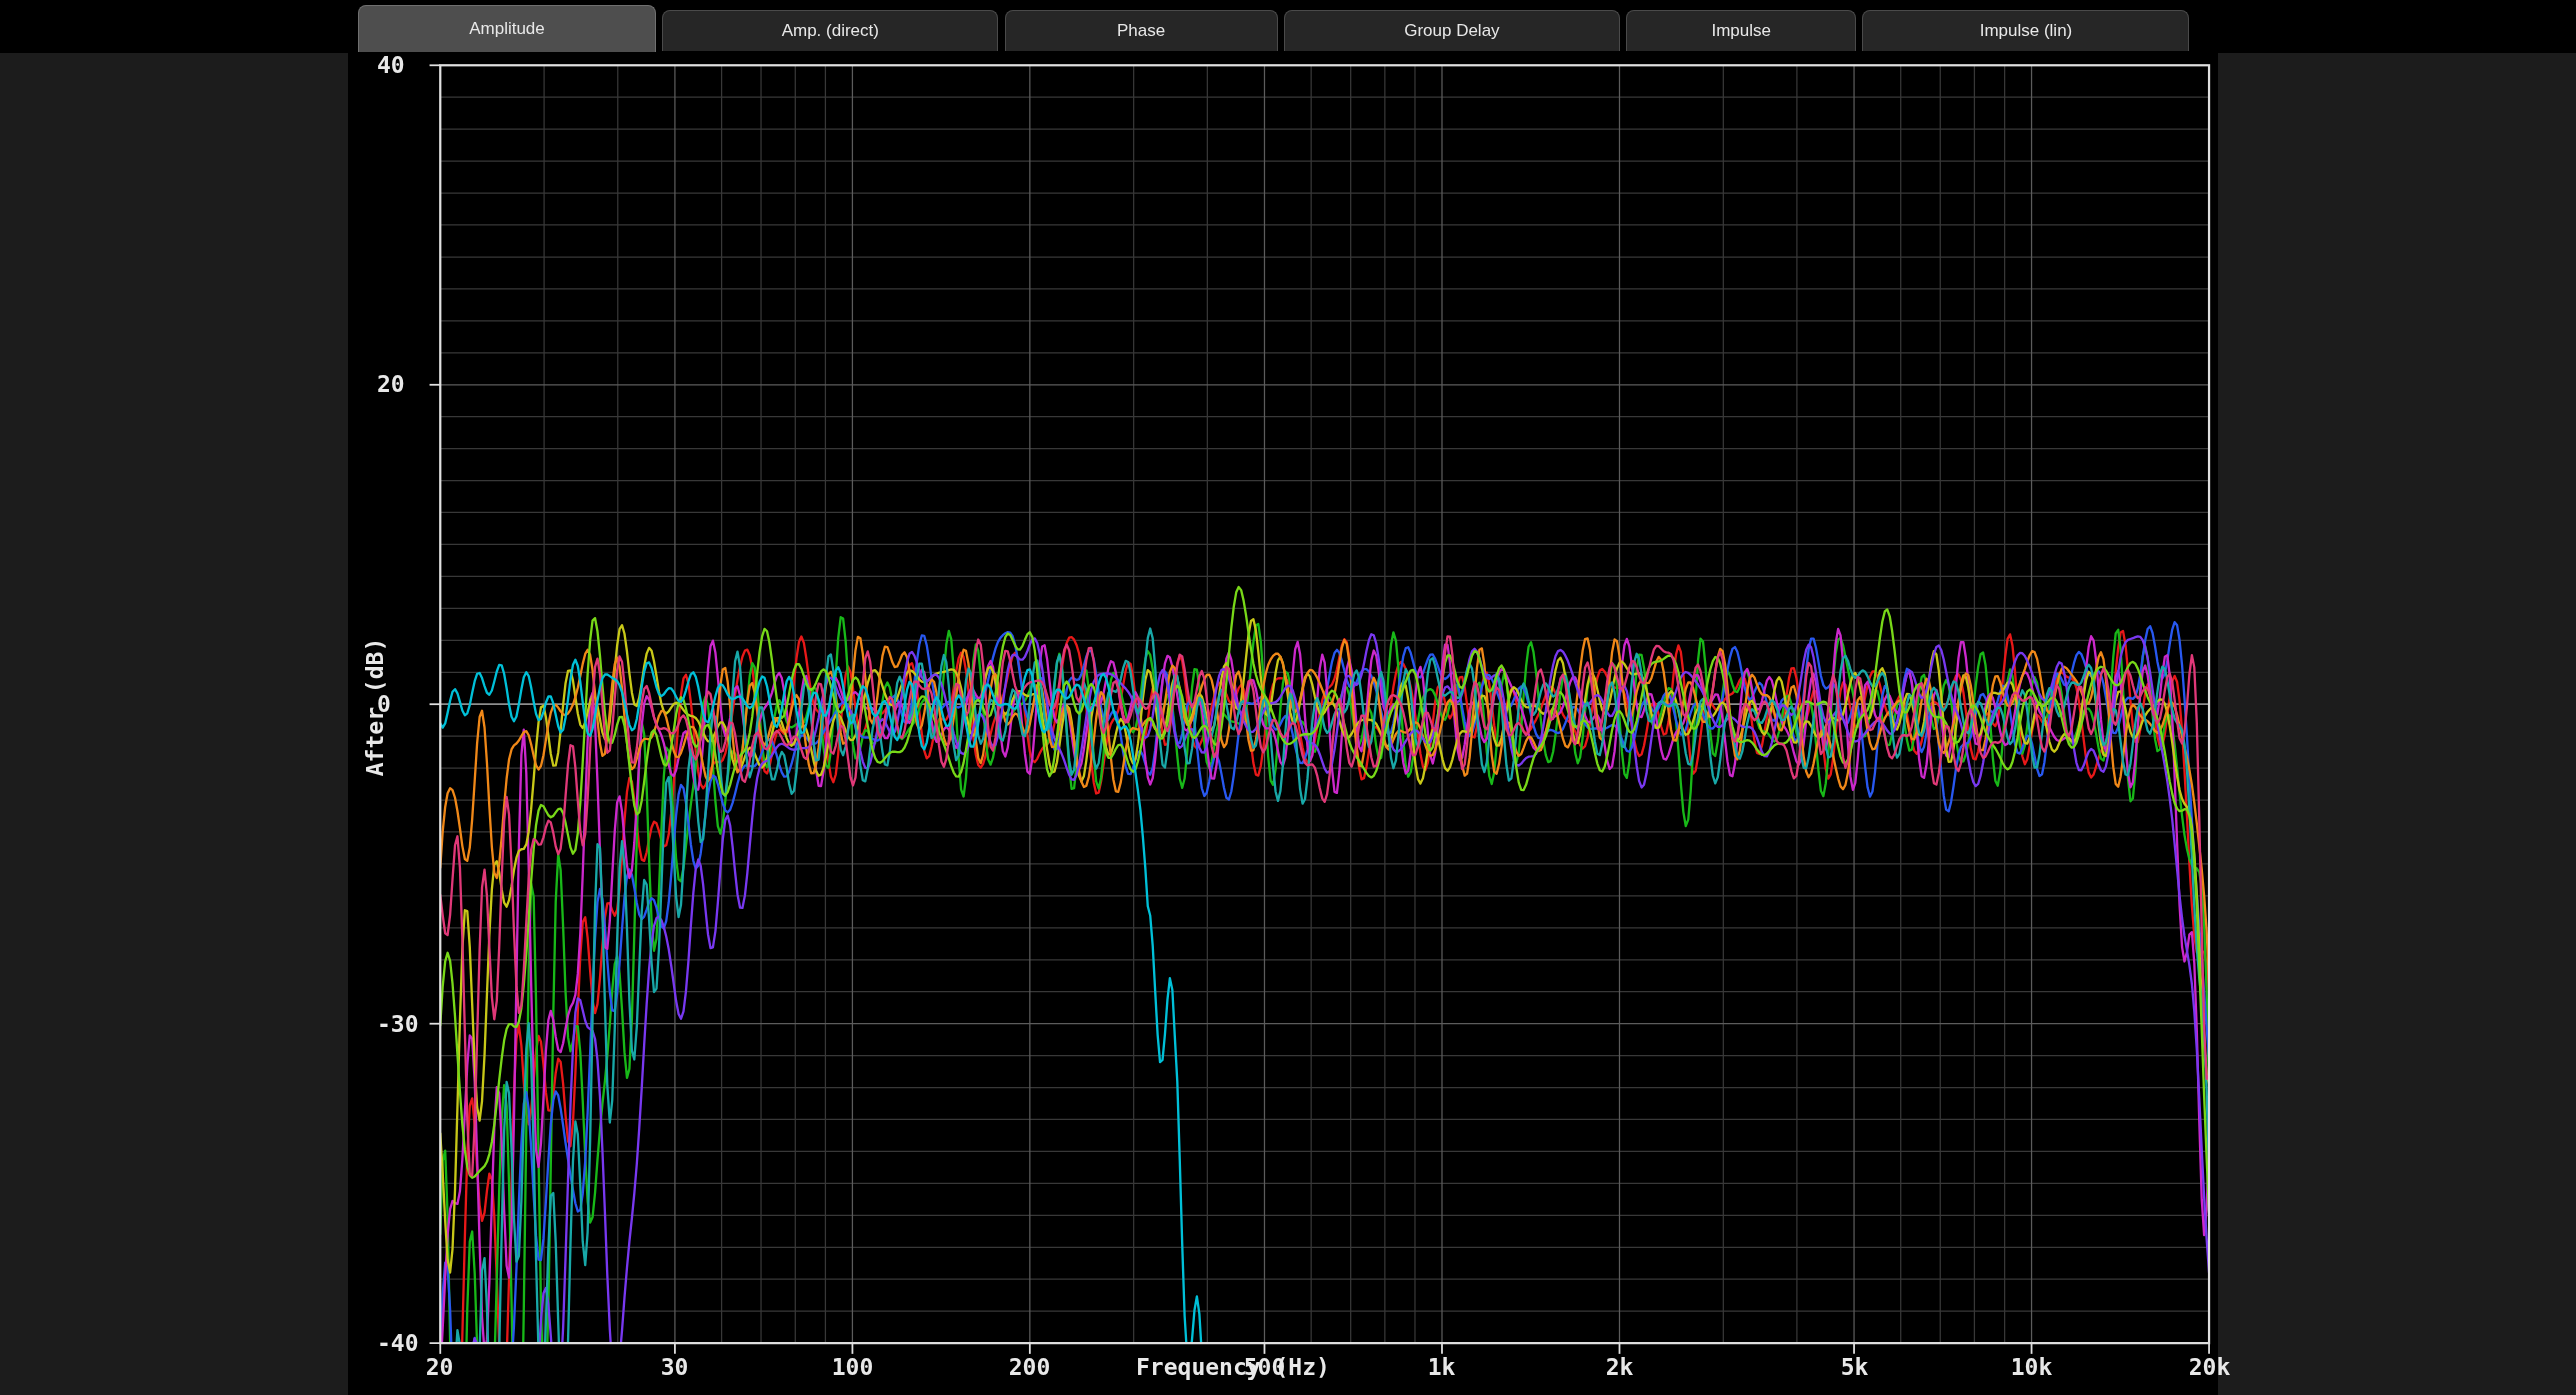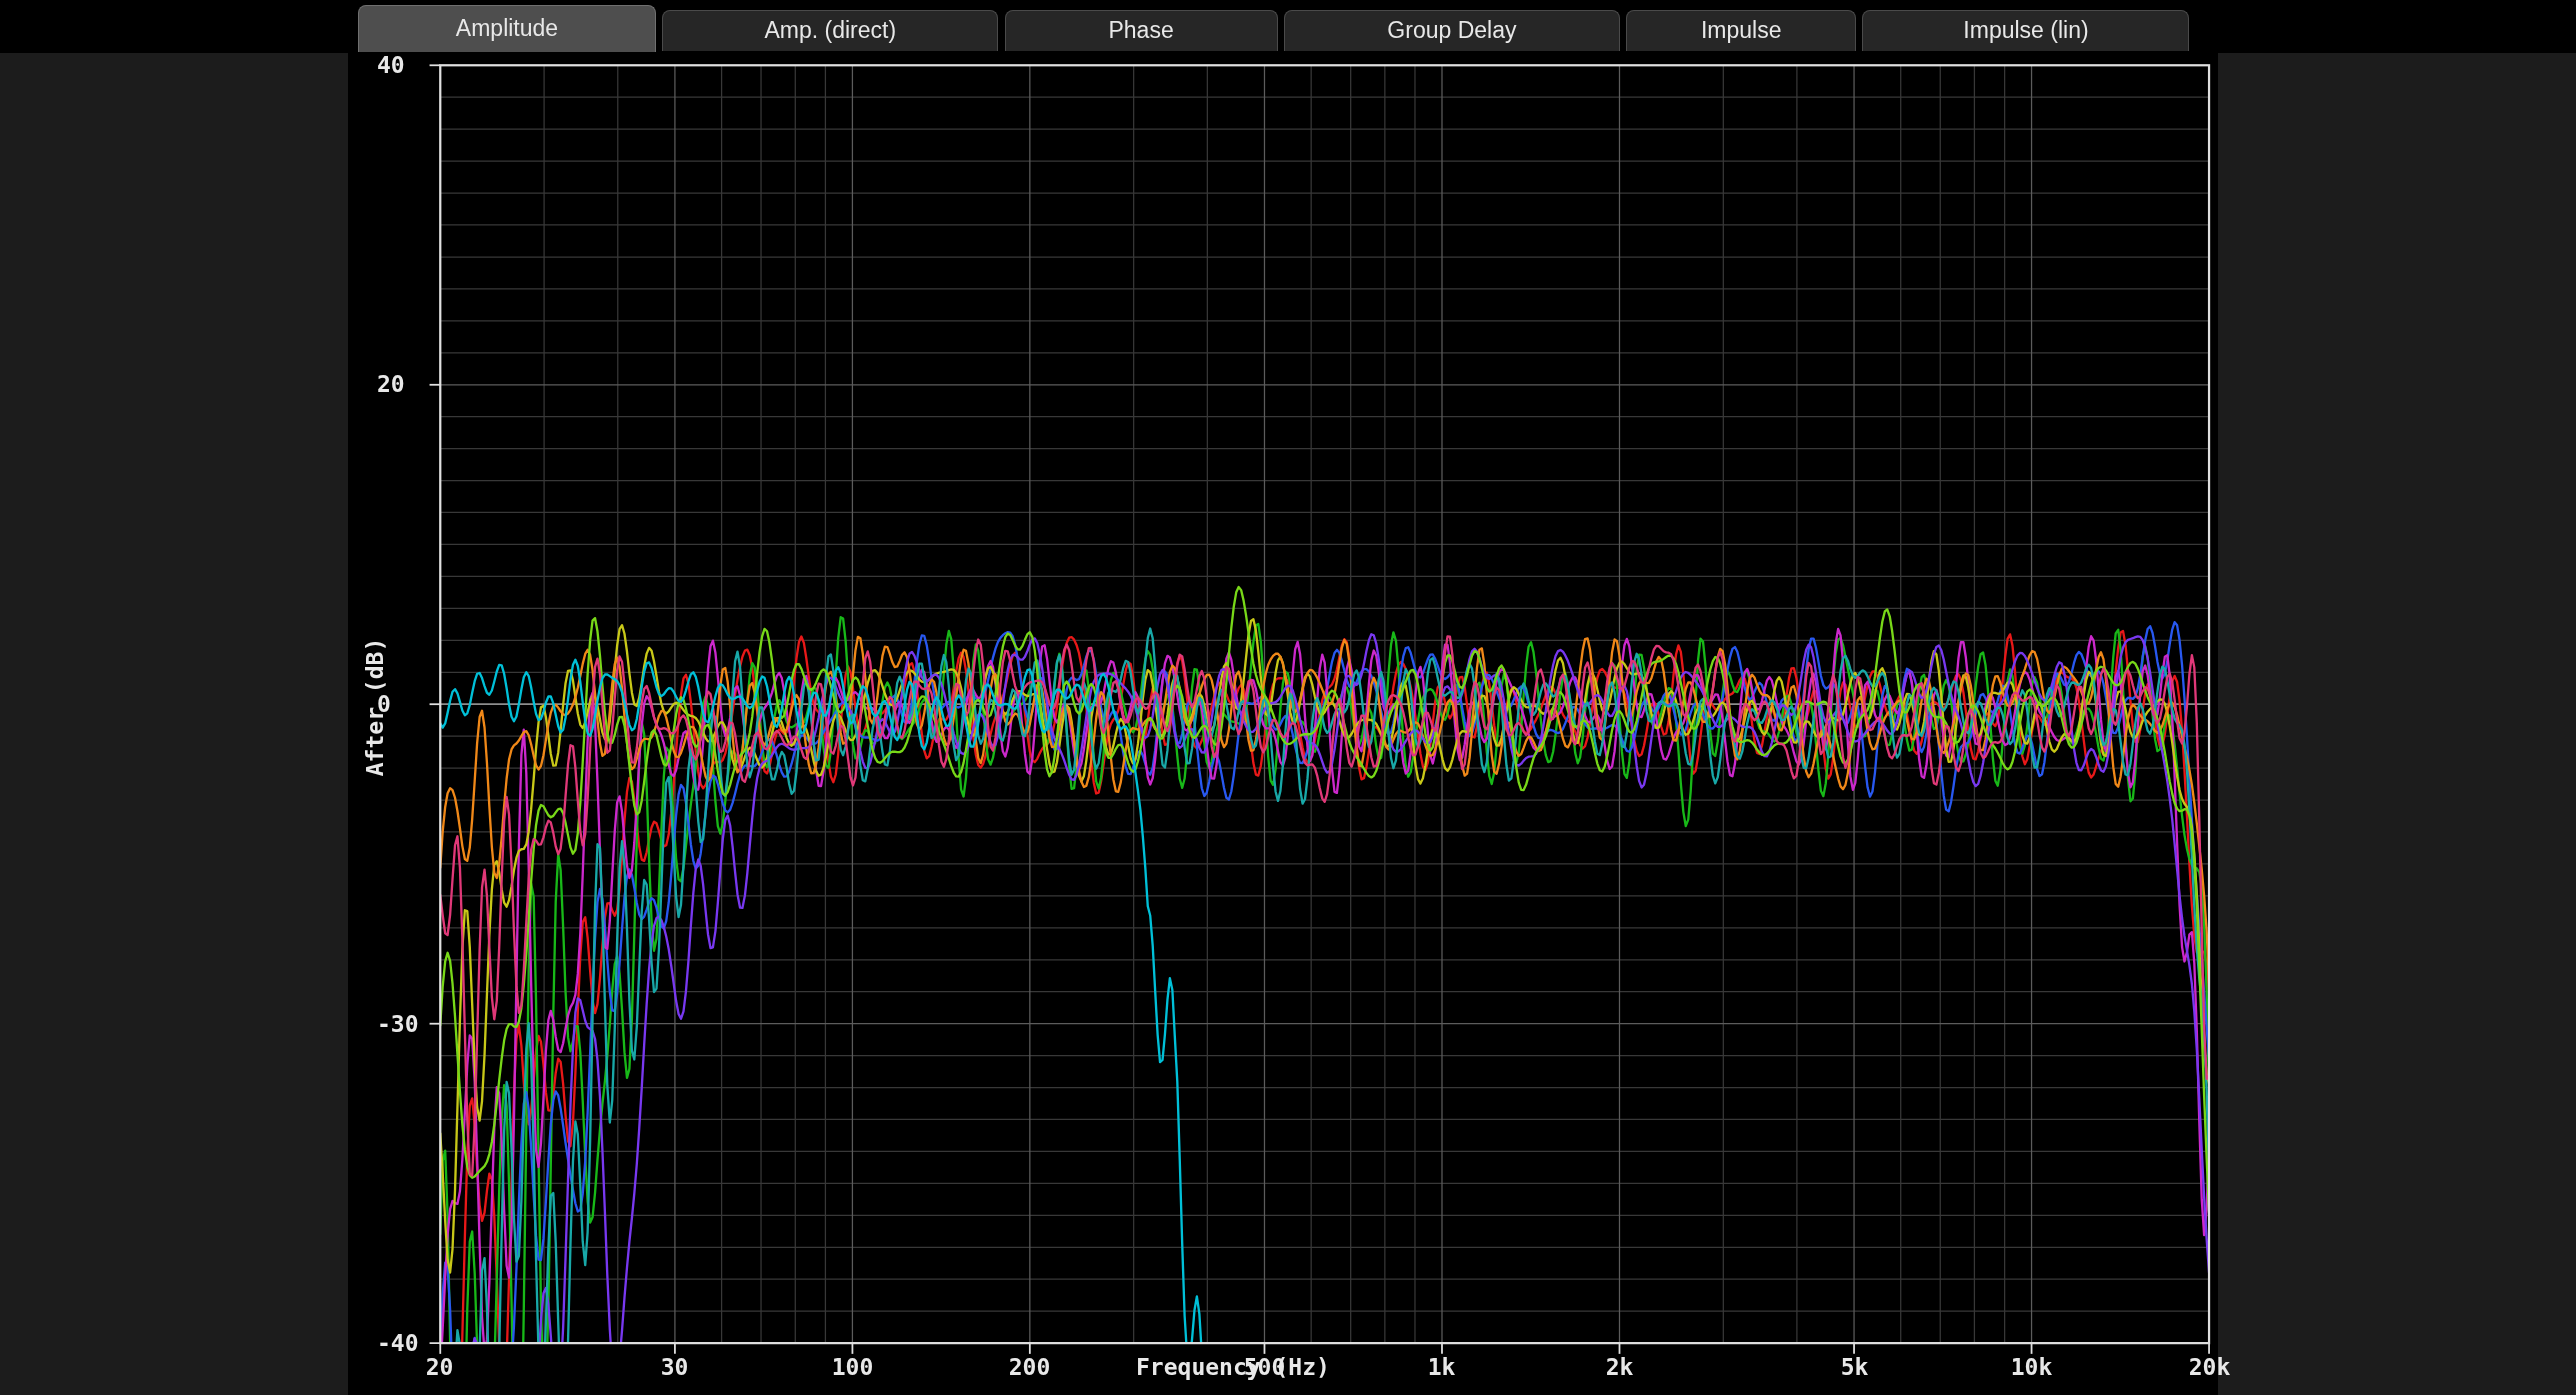--- a/index.html
+++ b/index.html
@@ -7,21 +7,21 @@
        font-family:"Liberation Sans",sans-serif;}
   .top-band{position:absolute;left:0;top:0;width:2576px;height:53px;background:#000;}
   .panel-left{position:absolute;left:0;top:53px;width:348px;height:1343px;background:#1c1c1c;}
   .panel-right{position:absolute;left:2218px;top:53px;width:358px;height:1343px;background:#1c1c1c;}
   .graph-panel{position:absolute;left:348px;top:0;width:1870px;height:1395px;background:#000;}
   #plot-svg{position:absolute;left:0;top:0;z-index:3;}
   .tabs{position:absolute;left:358px;top:4.5px;height:47px;display:flex;gap:6.3px;z-index:6;}
   .tab{box-sizing:border-box;margin-top:5.4px;height:41px;background:#262626;
        border:0.9px solid #4a4a4a;border-bottom:none;border-radius:8px 8px 0 0;
        display:flex;align-items:center;justify-content:center;color:#e8e8e8;
-       font-size:23px;cursor:pointer;}
+       font-size:17px;cursor:pointer;}
   .tab.active{margin-top:0;height:47px;background:#4e4e4e;border-color:#707070;}
   .tab:nth-child(1){width:298px}
   .tab:nth-child(2){width:336px}
   .tab:nth-child(3){width:273px}
   .tab:nth-child(4){width:336px}
   .tab:nth-child(5){width:230px}
   .tab:nth-child(6){width:327px}
   .axlab{position:absolute;z-index:5;color:#e8e8e8;font-family:"DejaVu Sans Mono",monospace;
          font-size:23px;font-weight:700;line-height:27px;height:27px;white-space:nowrap;}
   .ylab{width:64px;text-align:left;left:377px;}

